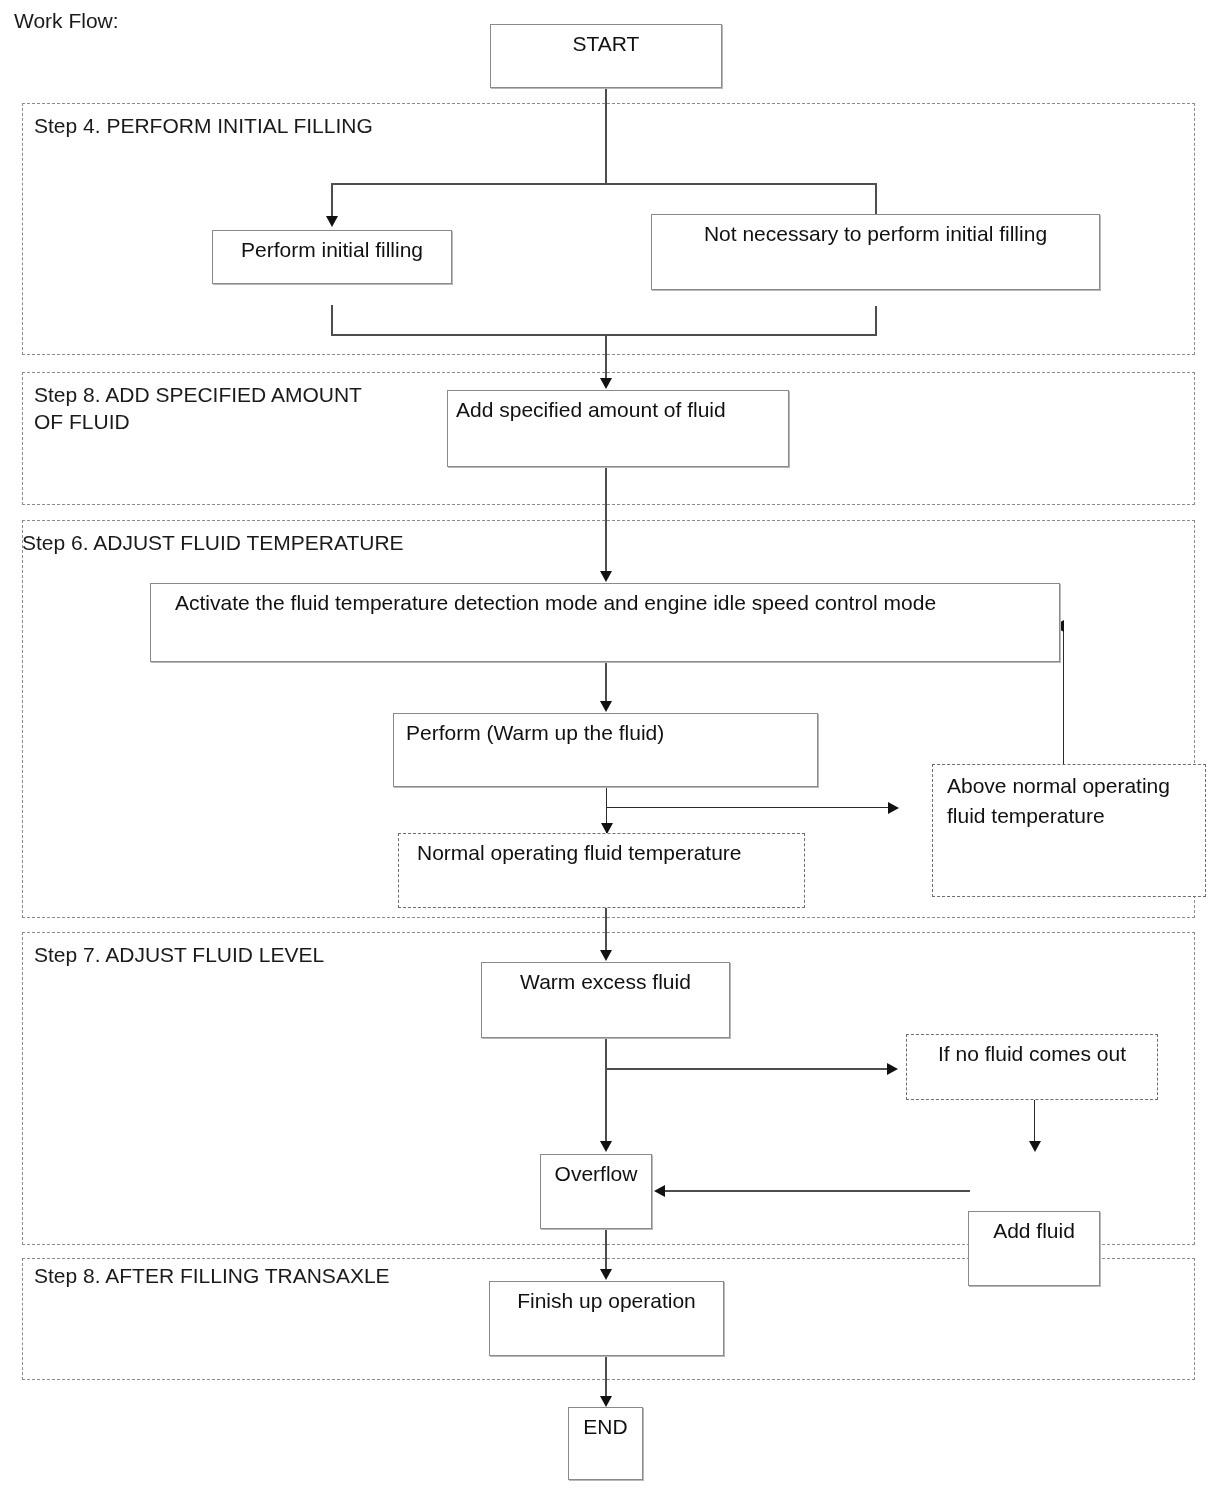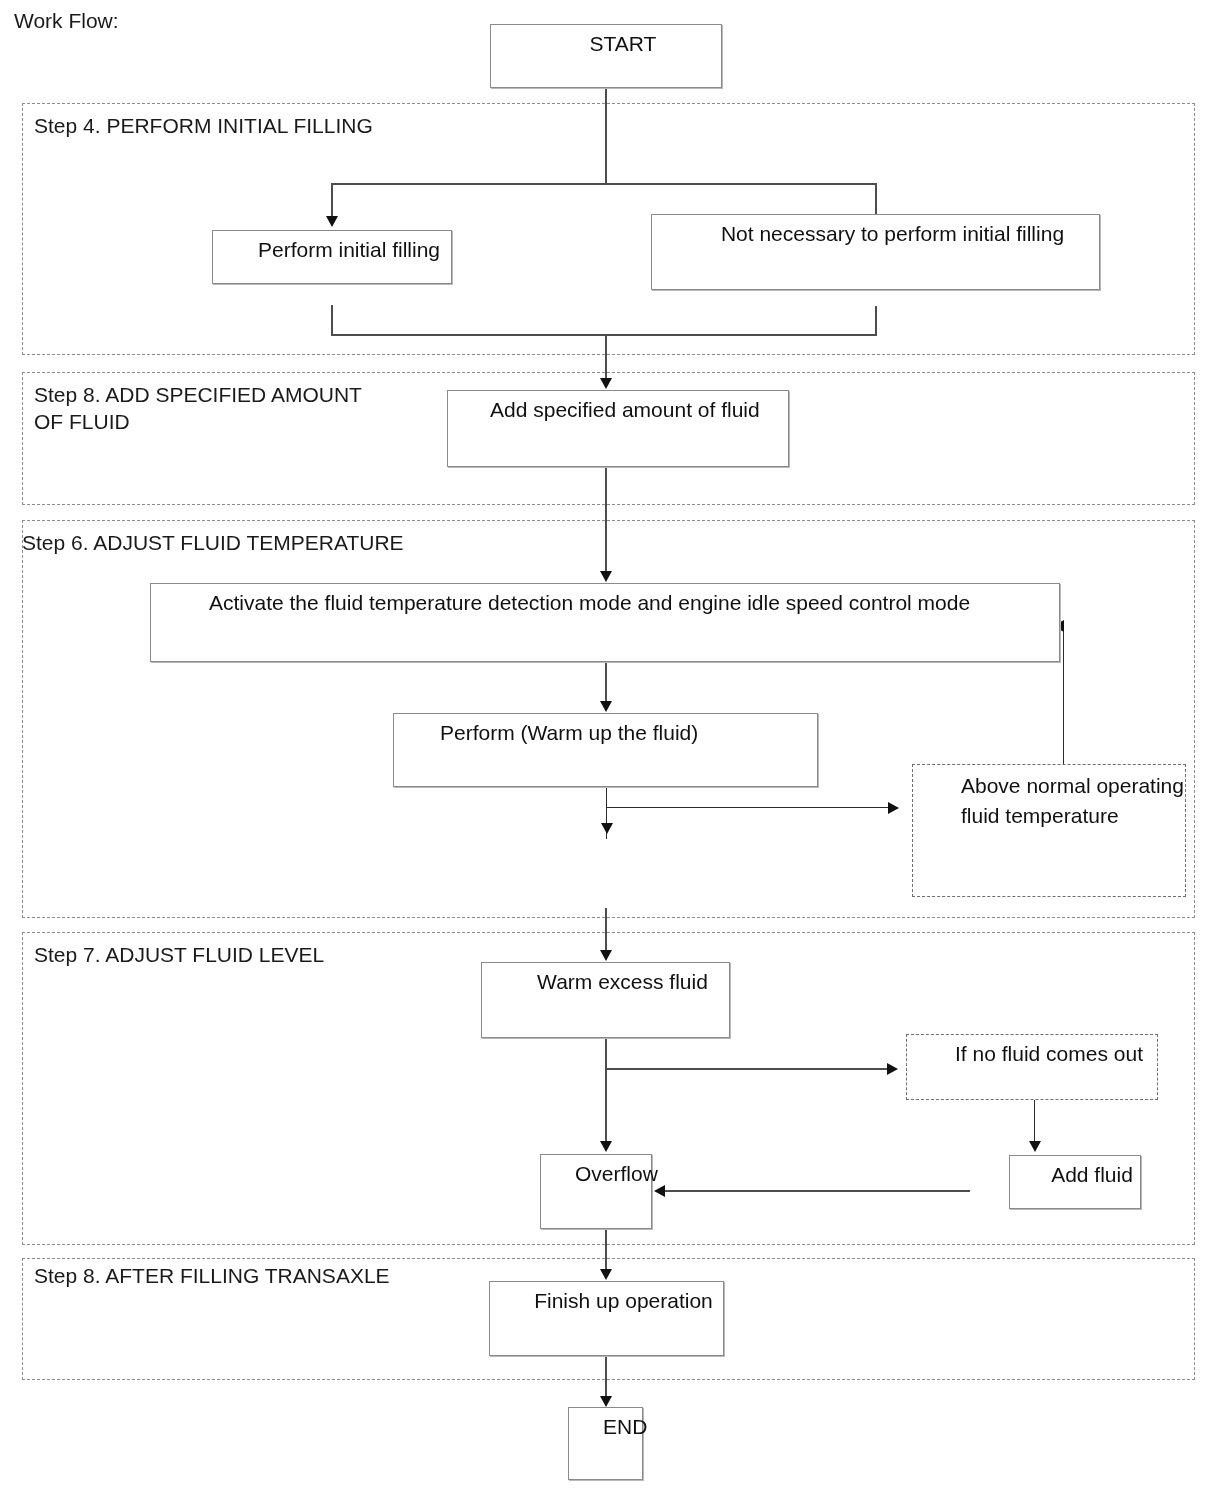--- a/index.html
+++ b/index.html
@@ -33,21 +33,20 @@
     letter-spacing: 0px;
   }
 
   
   .node {
     position: absolute;
     box-sizing: border-box;
     background: #ffffff;
     border: 1px solid #8a8a8a;
     box-shadow: 1px 1px 0 0 #b8b8b8;
-    padding-left: 34px;
   }
   .node > .node-text {
     display: block;
     font-size: 21px;
     line-height: 25px;
     color: #111111;
     white-space: pre-line;
   }
   
   .node.tl > .node-text { padding: 6px 0 0 8px; text-align: left; }
@@ -201,39 +200,42 @@
   </div>
 
   <div class="node tl" style="left:150px; top:583px; width:910px; height:79px;">
     <span class="node-text" style="padding-left:24px;">Activate the fluid temperature detection mode and engine idle speed control mode</span>
   </div>
 
   <div class="node tl" style="left:393px; top:713px; width:425px; height:74px;">
     <span class="node-text" style="padding-left:12px;">Perform (Warm up the fluid)</span>
   </div>
 
-
-  <div class="node dashed tl" style="left:912px; top:764px; width:274px; height:133px;">
+  <div class="node dashed tl" style="left:398px; top:833px; width:407px; height:75px;">
+    <span class="node-text" style="padding-left:18px;">Normal operating fluid temperature</span>
+  </div>
+
+  <div class="node dashed tl" style="left:932px; top:764px; width:274px; height:133px;">
     <span class="node-text" style="padding-left:14px; line-height:30px;">Above normal operating
 fluid temperature</span>
   </div>
 
   <div class="node tc" style="left:481px; top:962px; width:249px; height:76px;">
     <span class="node-text">Warm excess fluid</span>
   </div>
 
   <div class="node dashed tc" style="left:906px; top:1034px; width:252px; height:66px;">
     <span class="node-text">If no fluid comes out</span>
   </div>
 
   <div class="node tc" style="left:540px; top:1154px; width:112px; height:75px;">
     <span class="node-text">Overflow</span>
   </div>
 
-  <div class="node tc" style="left:968px; top:1155px; width:132px; height:54px;margin-left:41px;">
+  <div class="node tc" style="left:968px; top:1211px; width:132px; height:75px;">
     <span class="node-text">Add fluid</span>
   </div>
 
   <div class="node tc" style="left:489px; top:1281px; width:235px; height:75px;">
     <span class="node-text">Finish up operation</span>
   </div>
 
   <div class="node tc" style="left:568px; top:1407px; width:75px; height:73px;">
     <span class="node-text">END</span>
   </div>

